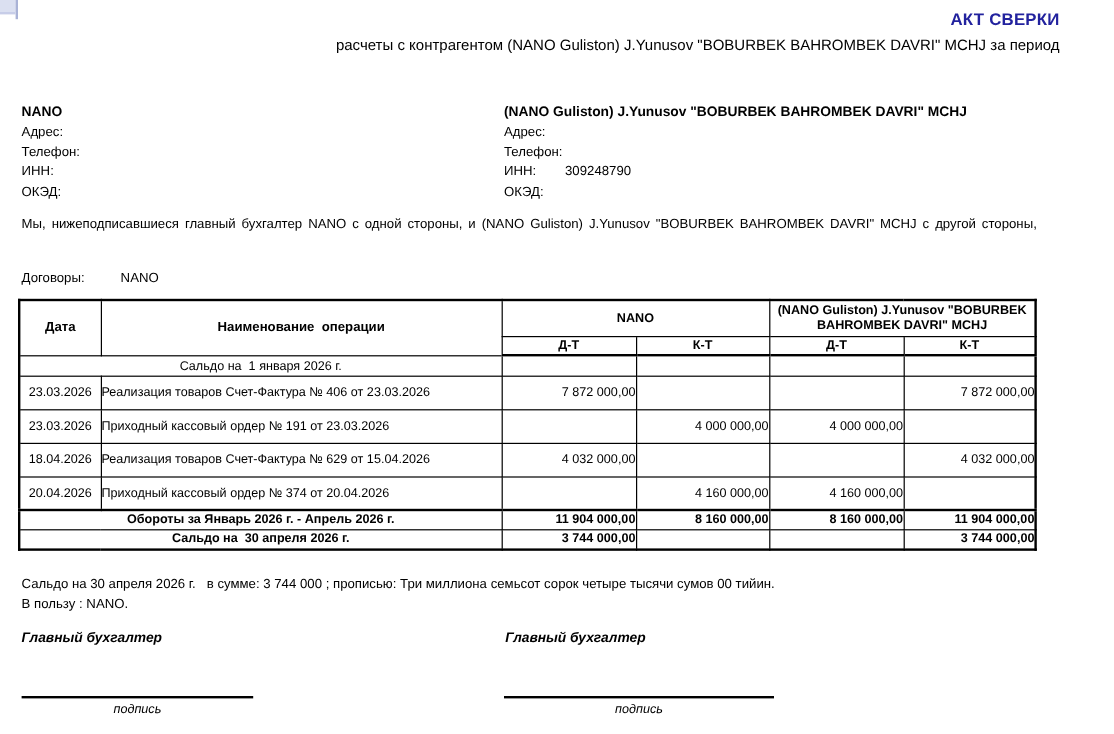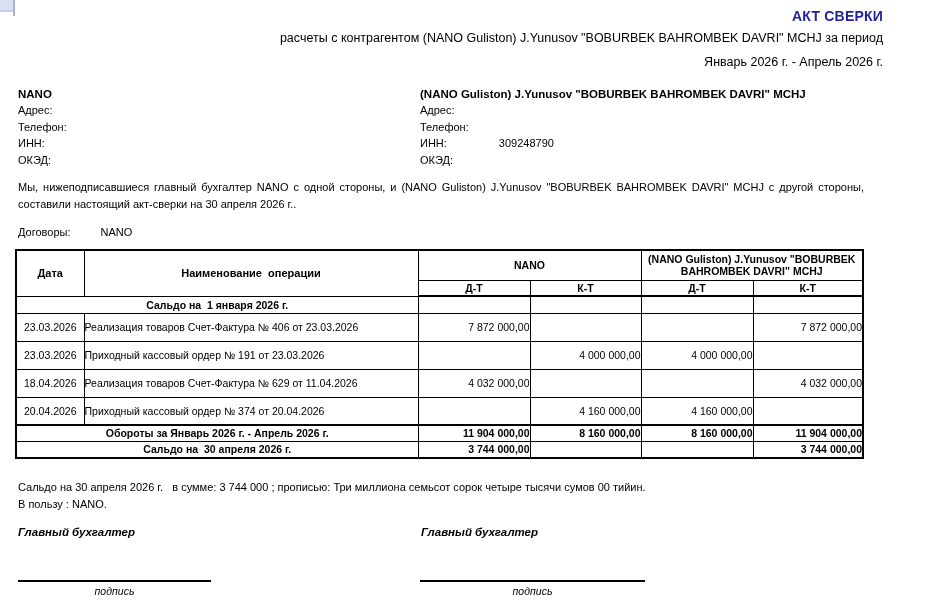--- a/index.html
+++ b/index.html
@@ -14,41 +14,41 @@
   
   .doc-head { position:absolute; left:0; top:8px; width:883px; text-align:right; }
   .doc-title { font-size:14px; font-weight:bold; color:#22229e; letter-spacing:0.2px; }
   .doc-sub { font-size:12.5px; color:#000000; margin-top:5px; line-height:19px; }
 
   
   .party { position:absolute; top:86px; font-size:11px; line-height:16.4px; }
   .party.left { left:18px; }
   .party.right { left:420px; }
   .party .pname { font-weight:bold; font-size:11.5px; }
-  .inn-row span.val { display:inline-block; margin-left:52px; }
+  .inn-row span.val { display:inline-block; margin-left:24px; }
 
   
   .preamble { position:absolute; left:18px; top:179px; width:846px; font-size:11px; line-height:16.5px; }
   .preamble .l1 { text-align:justify; text-align-last:justify; }
   .contracts { position:absolute; left:18px; top:226px; font-size:11px; }
   .contracts .val { display:inline-block; margin-left:30px; }
 
   
   table.acct { position:absolute; left:15px; top:249px; border-collapse:collapse; table-layout:fixed;
                border:2px solid #000; font-size:10.5px; }
   table.acct td, table.acct th { border:1px solid #000; overflow:hidden; vertical-align:middle; padding:0; }
   th.ghead { font-weight:bold; font-size:10.5px; text-align:center; line-height:12px; padding:1px 2px; }
   th.bighead { font-weight:bold; font-size:11px; text-align:center; }
   tr.colhead th { font-weight:bold; font-size:10.5px; text-align:center; border-bottom:2px solid #000; }
   td.date { text-align:center; font-size:10.5px; }
   td.op   { vertical-align:top; text-align:left; padding:1px 3px 0 3px; font-size:10.5px; line-height:12px; }
   td.amt  { text-align:right; padding-right:3px; font-size:10.5px; }
   tr.sumline td { font-weight:bold; }
   tr.turnover td { border-top:2px solid #000; }
-  td.mlabel { text-align:center; font-weight:bold; font-size:10.5px; }
+  td.mlabel { text-align:center; font-weight:normal; font-size:10.5px; }
   .pre { white-space:pre-wrap; }
 
   
   .summary { position:absolute; left:18px; top:479px; font-size:11px; font-weight:normal; line-height:17px; }
   .signer { position:absolute; top:526px; font-size:11.5px; font-weight:bold; font-style:italic; }
   .signer.left { left:18px; } .signer.right { left:421px; }
   .sigline { position:absolute; top:580px; height:1.5px; background:#000; }
   .sigline.left { left:18px; width:193px; }
   .sigline.right { left:420px; width:225px; }
   .sigcap { position:absolute; top:585px; font-size:10.5px; font-style:italic; text-align:center; }
@@ -60,42 +60,40 @@
 
 <div id="page">
 
   <div class="corner-sq"></div>
   <div class="corner-v"></div>
   <div class="corner-h"></div>
 
   <div class="doc-head">
     <div class="doc-title">АКТ СВЕРКИ</div>
     <div class="doc-sub">расчеты с контрагентом (NANO Guliston) J.Yunusov "BOBURBEK BAHROMBEK DAVRI" MCHJ за период</div>
-    <div class="doc-sub">Январь 2026 г. - Апрель 2026 г.</div>
   </div>
 
   <div class="party left">
     <div class="pname">NANO</div>
     <div>Адрес:</div>
     <div>Телефон:</div>
     <div class="inn-row"><span>ИНН:</span><span class="val"></span></div>
     <div>ОКЭД:</div>
   </div>
 
   <div class="party right">
     <div class="pname">(NANO Guliston) J.Yunusov "BOBURBEK BAHROMBEK DAVRI" MCHJ</div>
     <div>Адрес:</div>
     <div>Телефон:</div>
     <div class="inn-row"><span>ИНН:</span><span class="val">309248790</span></div>
     <div>ОКЭД:</div>
   </div>
 
   <div class="preamble">
     <div class="l1">Мы, нижеподписавшиеся главный бухгалтер  NANO  с одной стороны, и  (NANO Guliston) J.Yunusov "BOBURBEK BAHROMBEK DAVRI" MCHJ  с другой стороны,</div>
-    <div>составили настоящий акт-сверки на 30 апреля 2026 г..</div>
   </div>
 
   <div class="contracts">
     <span>Договоры:</span><span class="val">NANO</span>
   </div>
 
   <table class="acct">
     <colgroup>
       <col style="width:68px">
         <col style="width:334px">
@@ -135,21 +133,21 @@
     <tr style="height:28px;">
       <td class="date">23.03.2026</td>
       <td class="op">Приходный кассовый ордер № 191 от 23.03.2026</td>
       <td class="amt"></td>
       <td class="amt">4 000 000,00</td>
       <td class="amt">4 000 000,00</td>
       <td class="amt"></td>
     </tr>
     <tr style="height:28px;margin-left:38px;">
       <td class="date">18.04.2026</td>
-      <td class="op">Реализация товаров Счет-Фактура № 629 от 11.04.2026</td>
+      <td class="op">Реализация товаров Счет-Фактура № 629 от 15.04.2026</td>
       <td class="amt">4 032 000,00</td>
       <td class="amt"></td>
       <td class="amt"></td>
       <td class="amt">4 032 000,00</td>
     </tr>
     <tr style="height:28px;">
       <td class="date">20.04.2026</td>
       <td class="op">Приходный кассовый ордер № 374 от 20.04.2026</td>
       <td class="amt"></td>
       <td class="amt">4 160 000,00</td>

